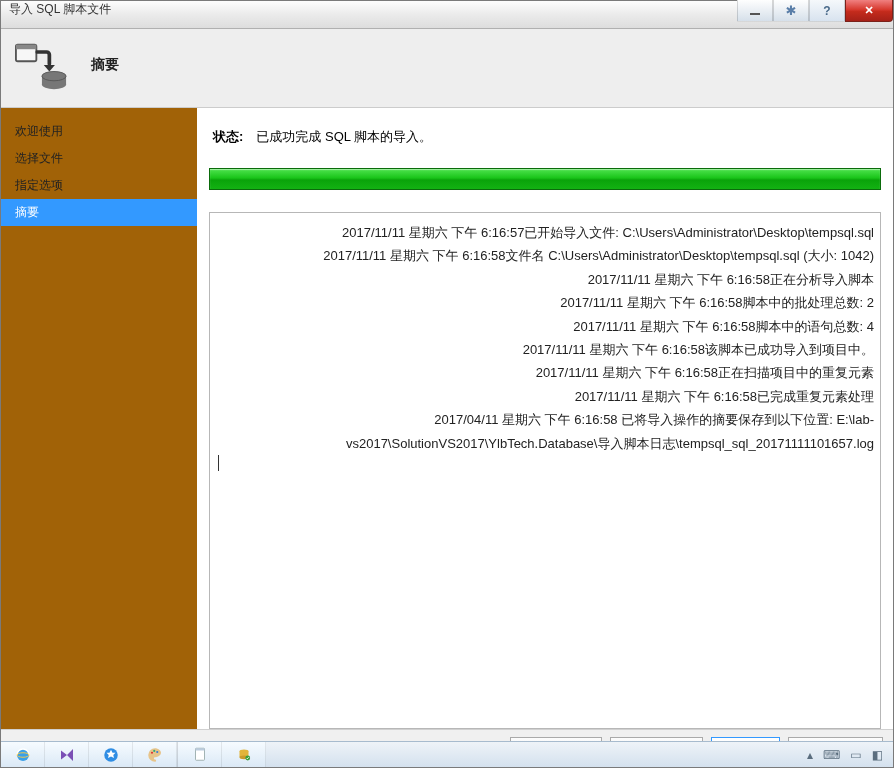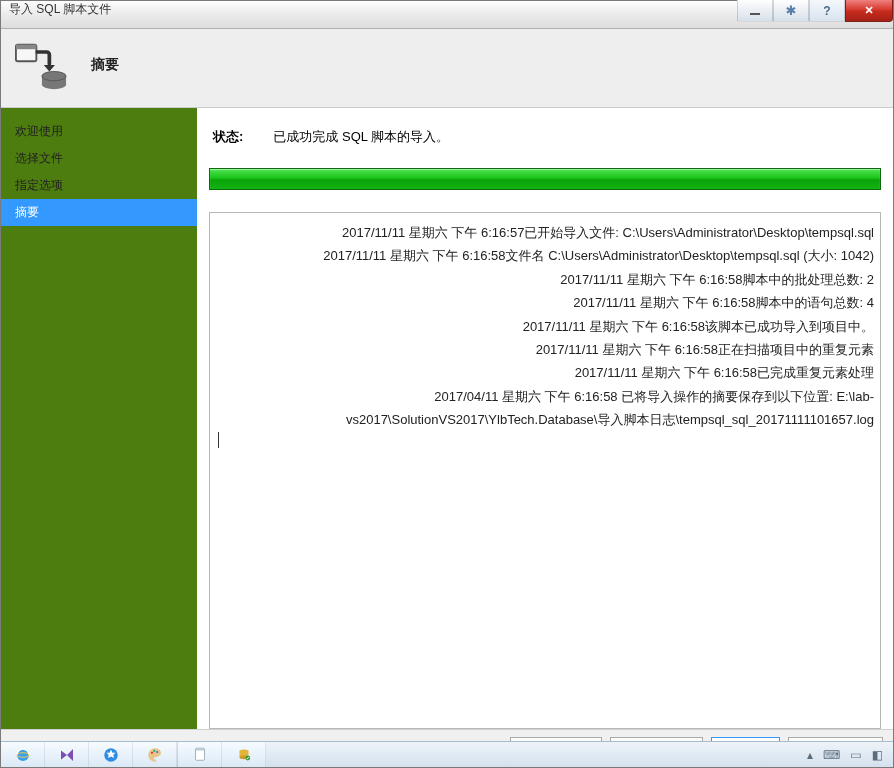--- a/index.html
+++ b/index.html
@@ -79,21 +79,21 @@
     .header-title { font-size: 14px; font-weight: bold; color: #222; }
     
     .body-area {
       flex: 1;
       display: flex;
       background: #fff;
       min-height: 0;
     }
     .sidebar {
       width: 196px;
-      background: #4d7c0f;
+      background: #a16207;
       border-right: 0 solid #ccc;
       padding-top: 10px;
     }
     .sidebar-item {
       padding: 5px 14px;
       font-size: 12px;
       color: #222;
       cursor: default;
     }
     .sidebar-item.selected {
@@ -102,21 +102,21 @@
     }
     .content {
       flex: 1;
       display: flex;
       flex-direction: column;
       padding: 14px 12px 0 12px;
       min-width: 0;
     }
     .status-row {
       display: flex;
-      gap: 30px;
+      gap: 13px;
       padding: 6px 4px 22px 4px;
       font-size: 13px;
     }
     .status-row .lbl { font-weight: bold; }
     .progressbar {
       height: 22px;
       background: linear-gradient(to bottom, #4ee44e 0%, #19c419 45%, #0aa30a 55%, #13b213 100%);
       border: 1px solid #0b6b0b;
       box-shadow: inset 0 1px 1px rgba(255,255,255,.5);
       margin-bottom: 22px;
@@ -242,20 +242,21 @@
       <div class="status-row">
         <span class="lbl">状态:</span>
         <span>已成功完成 SQL 脚本的导入。</span>
       </div>
 
       <div class="progressbar"></div>
 
       <div class="log-box" id="log-box">
           <div class="log-line"><span class="log-ts">2017/11/11 星期六 下午 6:16:57</span><span>已开始导入文件: C:\Users\Administrator\Desktop\tempsql.sql</span></div>
           <div class="log-line"><span class="log-ts">2017/11/11 星期六 下午 6:16:58</span><span>文件名 C:\Users\Administrator\Desktop\tempsql.sql (大小: 1042)</span></div>
+          <div class="log-line"><span class="log-ts">2017/11/11 星期六 下午 6:16:58</span><span>正在分析导入脚本</span></div>
           <div class="log-line"><span class="log-ts">2017/11/11 星期六 下午 6:16:58</span><span>脚本中的批处理总数: 2</span></div>
           <div class="log-line"><span class="log-ts">2017/11/11 星期六 下午 6:16:58</span><span>脚本中的语句总数: 4</span></div>
           <div class="log-line"><span class="log-ts">2017/11/11 星期六 下午 6:16:58</span><span>该脚本已成功导入到项目中。</span></div>
           <div class="log-line"><span class="log-ts">2017/11/11 星期六 下午 6:16:58</span><span>正在扫描项目中的重复元素</span></div>
           <div class="log-line"><span class="log-ts">2017/11/11 星期六 下午 6:16:58</span><span>已完成重复元素处理</span></div>
           <div class="log-line">2017/04/11 星期六 下午 6:16:58    已将导入操作的摘要保存到以下位置: E:\lab-vs2017\SolutionVS2017\YlbTech.Database\导入脚本日志\tempsql_sql_20171111101657.log</div>
           <div class="cursor-line"></div>
         </div>
     </div>
   </div>

